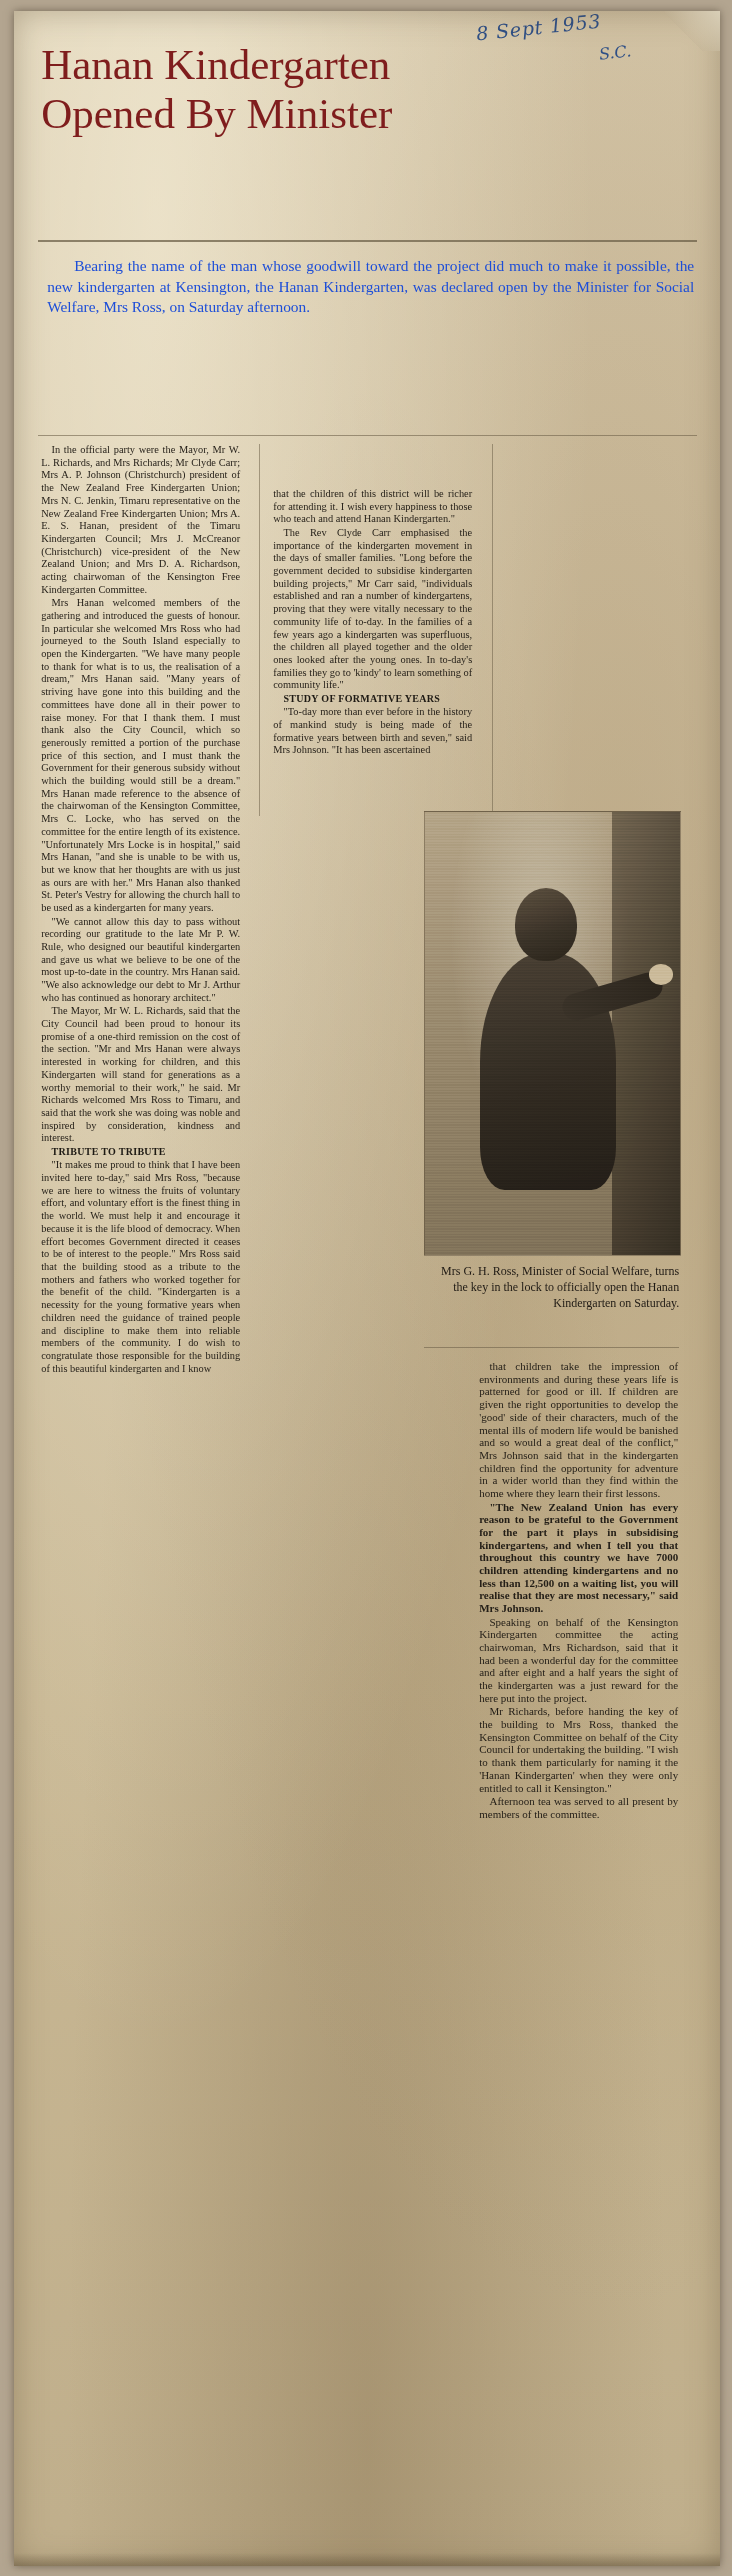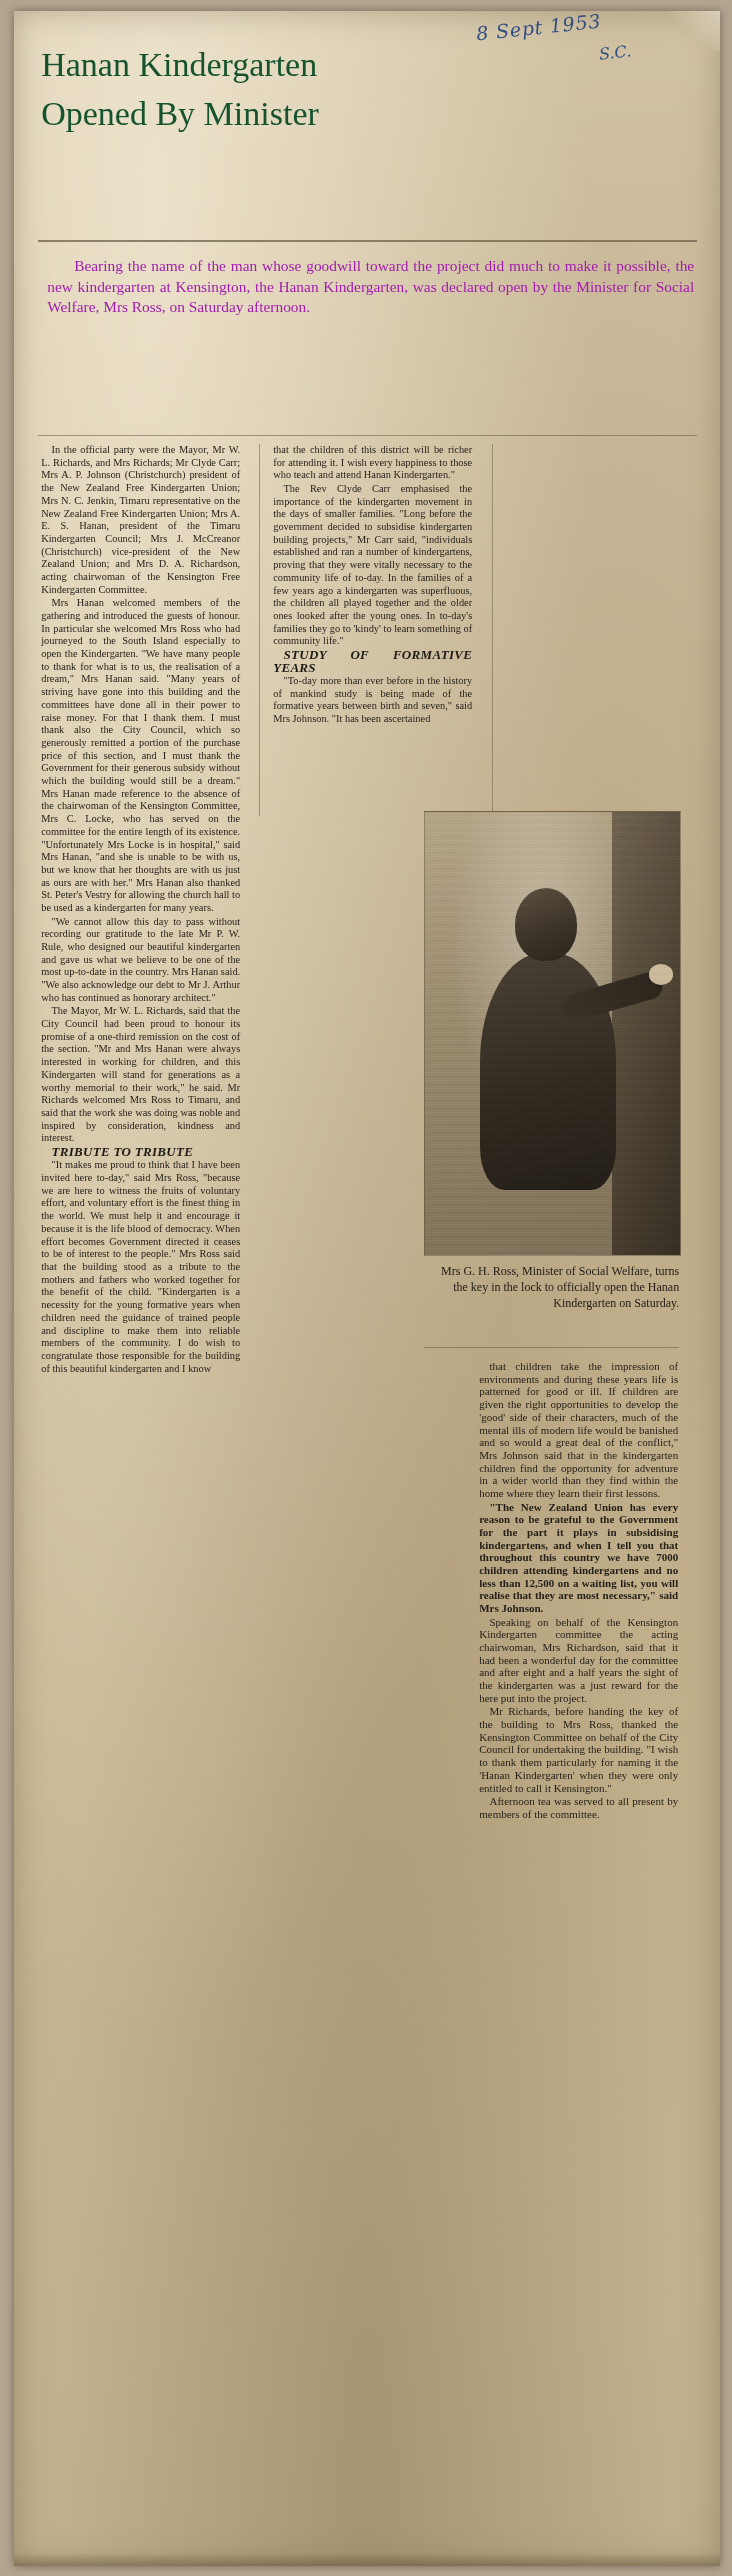--- a/index.html
+++ b/index.html
@@ -77,23 +77,23 @@
 
   
   .headline {
     position: absolute;
     left: 27px;
     top: 28.5px;
     width: 633px;
   }
   .headline .line {
     font-family: "Liberation Serif", serif;
-    font-size: 34px;
+    font-size: 43px;
     line-height: 49px;
-    color: #14532d;
+    color: #7f1d1d;
     letter-spacing: 0px;
     white-space: nowrap;
   }
   .rule {
     position: absolute;
     left: 24px;
     top: 229px;
     width: 659px;
     height: 1.6px;
     background: #6e6149;
@@ -101,21 +101,21 @@
   }
 
   
   .standfirst {
     position: absolute;
     left: 33px;
     top: 245px;
     width: 647px;
     font-size: 15.4px;
     line-height: 20.6px;
-    color: #a21caf;
+    color: #1d4ed8;
     text-align: justify;
   }
   .standfirst p { margin: 0 0 7.1px 0; text-indent: 27px; }
 
   .rule2 {
     position: absolute;
     left: 24px;
     top: 424px;
     width: 659px;
     height: 0.8px;
@@ -136,40 +136,39 @@
     width: 199px;
     font-size: 10.4px;
     line-height: 12.7px;
     color: #231e17;
     text-align: justify;
     hyphens: auto;
   }
   .col p { margin: 0 0 0.8px 0; text-indent: 10.3px; }
   .col p.noind { text-indent: 0; }
   .col1 { left: 0; }
-  .col2 { left: 232px; }
+  .col2 { left: 232px; margin-top: 44px; }
 
   .colrule {
     position: absolute;
     top: 433px;
     width: 0.8px;
     background: #6e6149;
     opacity: 0.55;
   }
   .colrule.a { left: 245px; height: 372px; }
   .colrule.b { left: 478px; height: 372px; }
 
   .subhead {
     font-weight: bold;
-    font-size: 13px;
+    font-size: 10px;
     letter-spacing: 0.3px;
     margin: 8px 0 3.2px 0;
     text-indent: 0;
     color: #1d1913;
-    font-style: italic;
   }
   .bold { font-weight: bold; }
 
   
   .photo {
     position: absolute;
     left: 410px;
     top: 800px;
     width: 255px;
     height: 443px;

